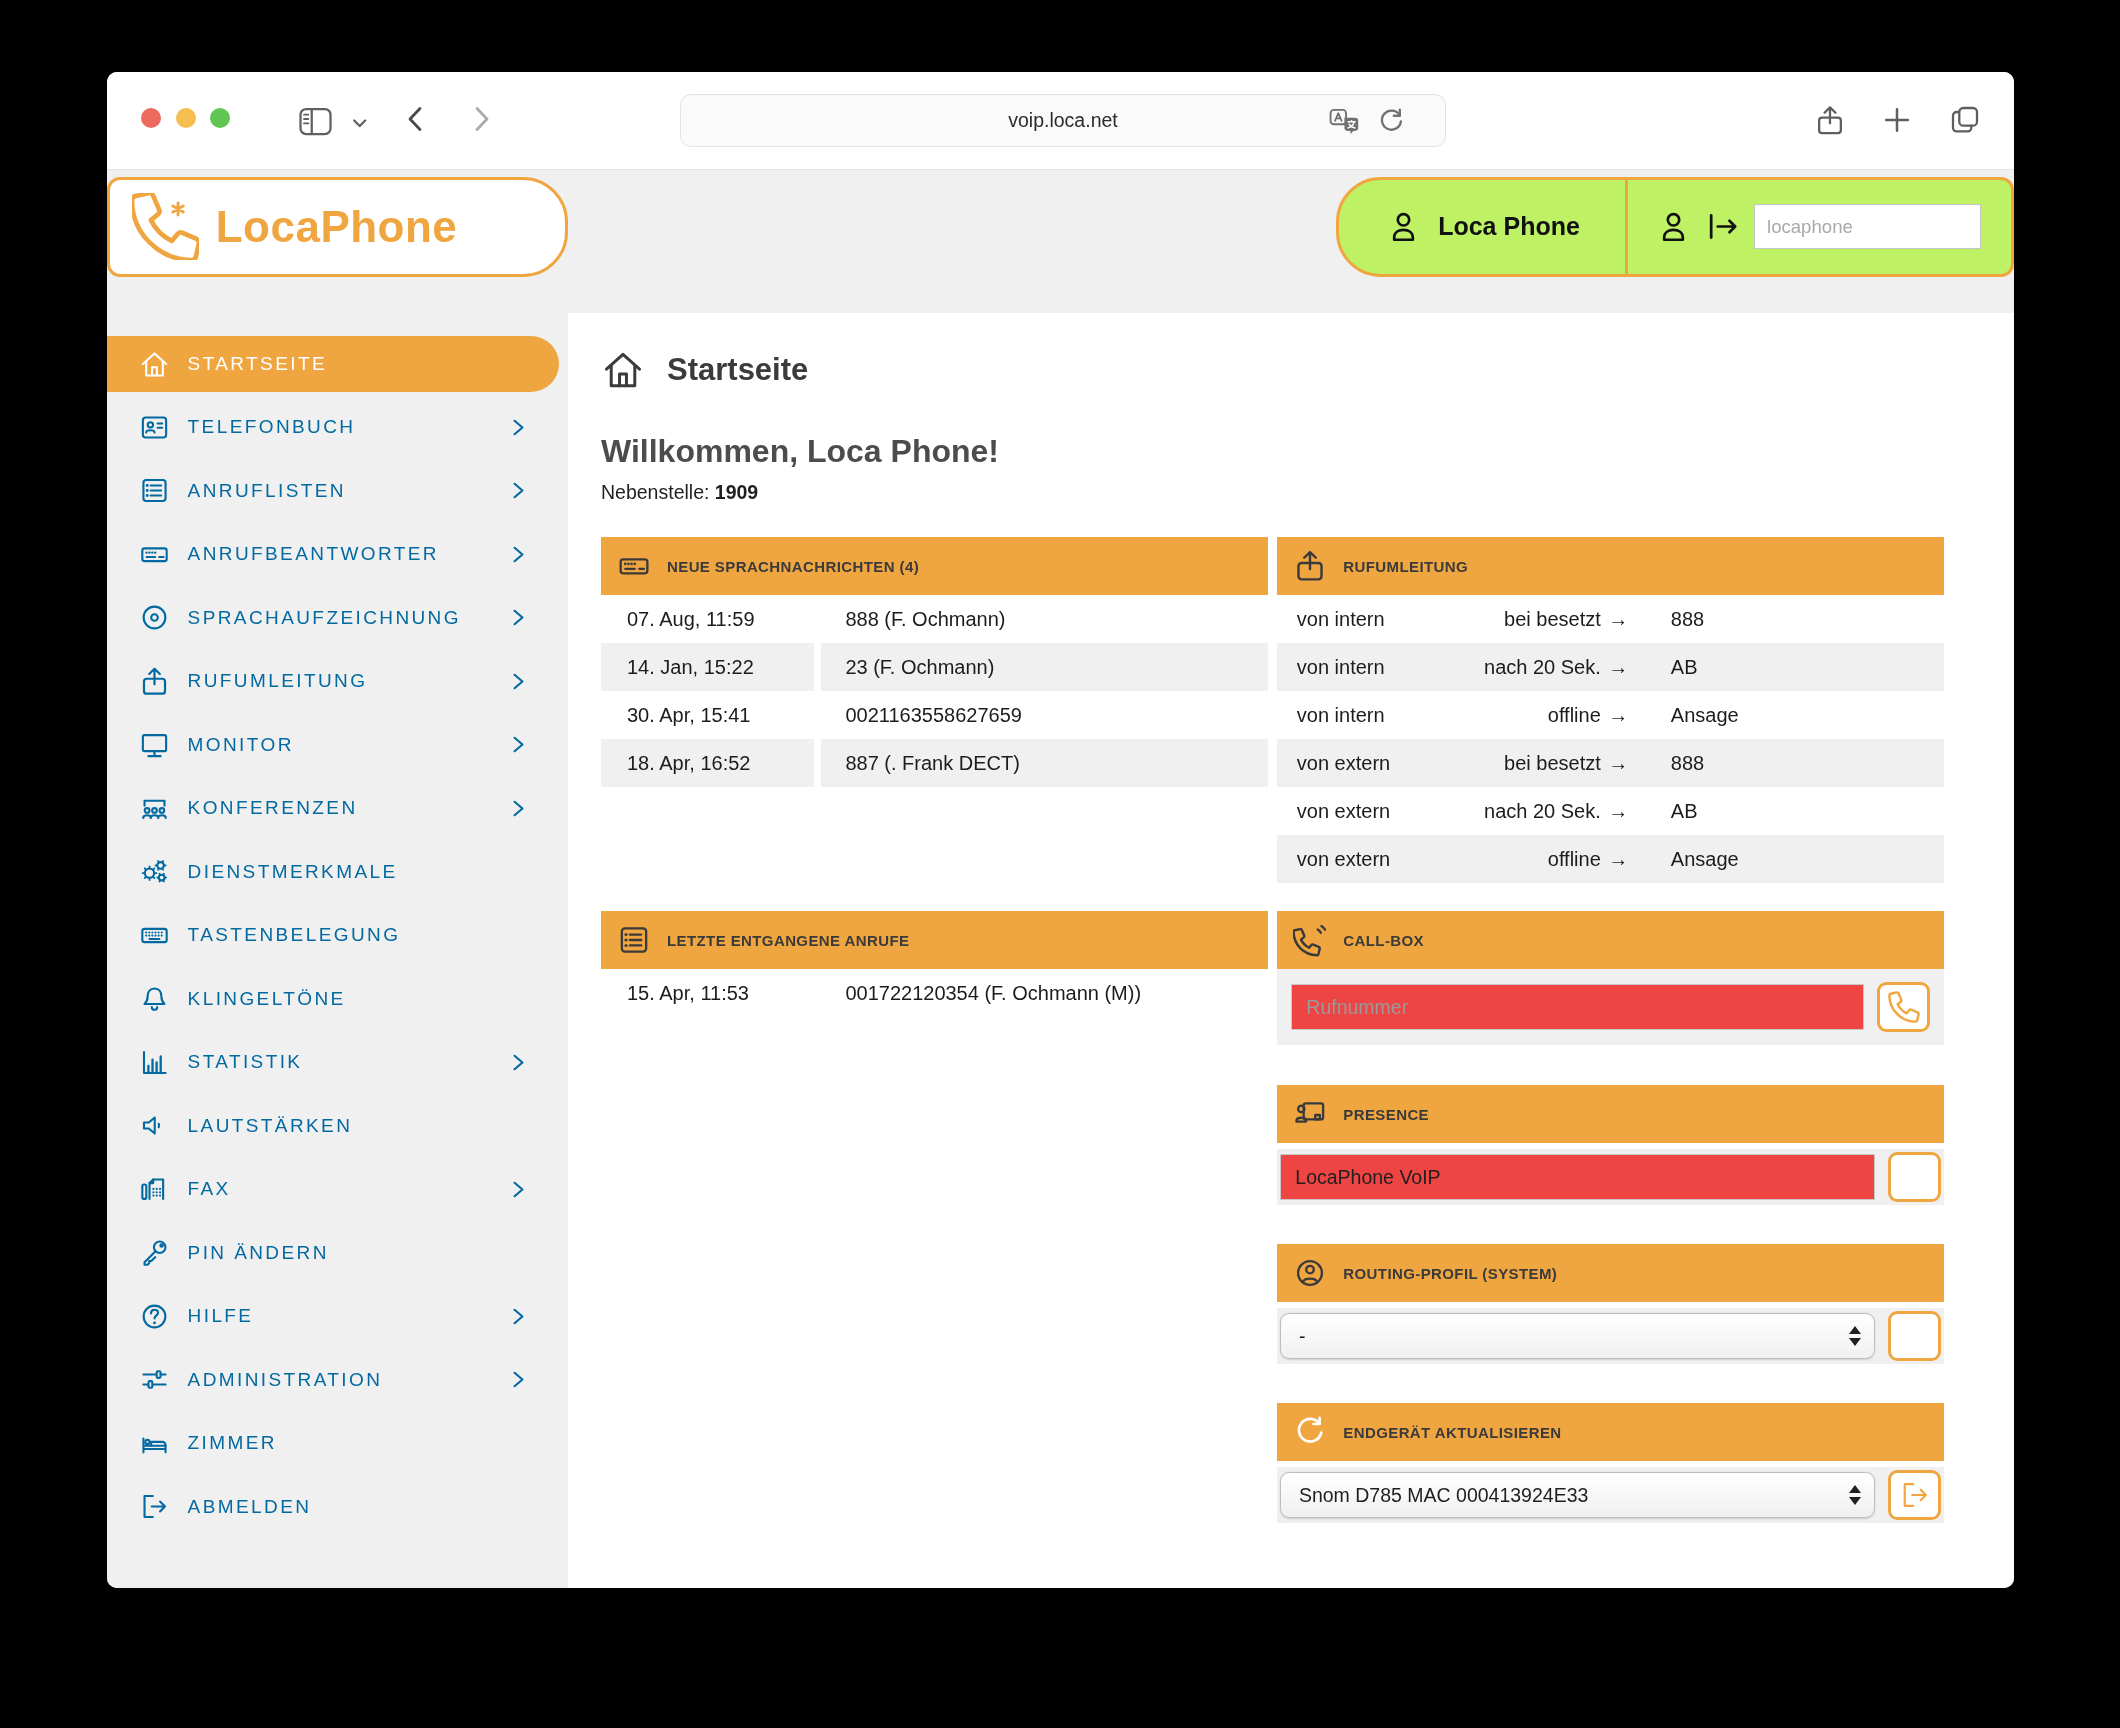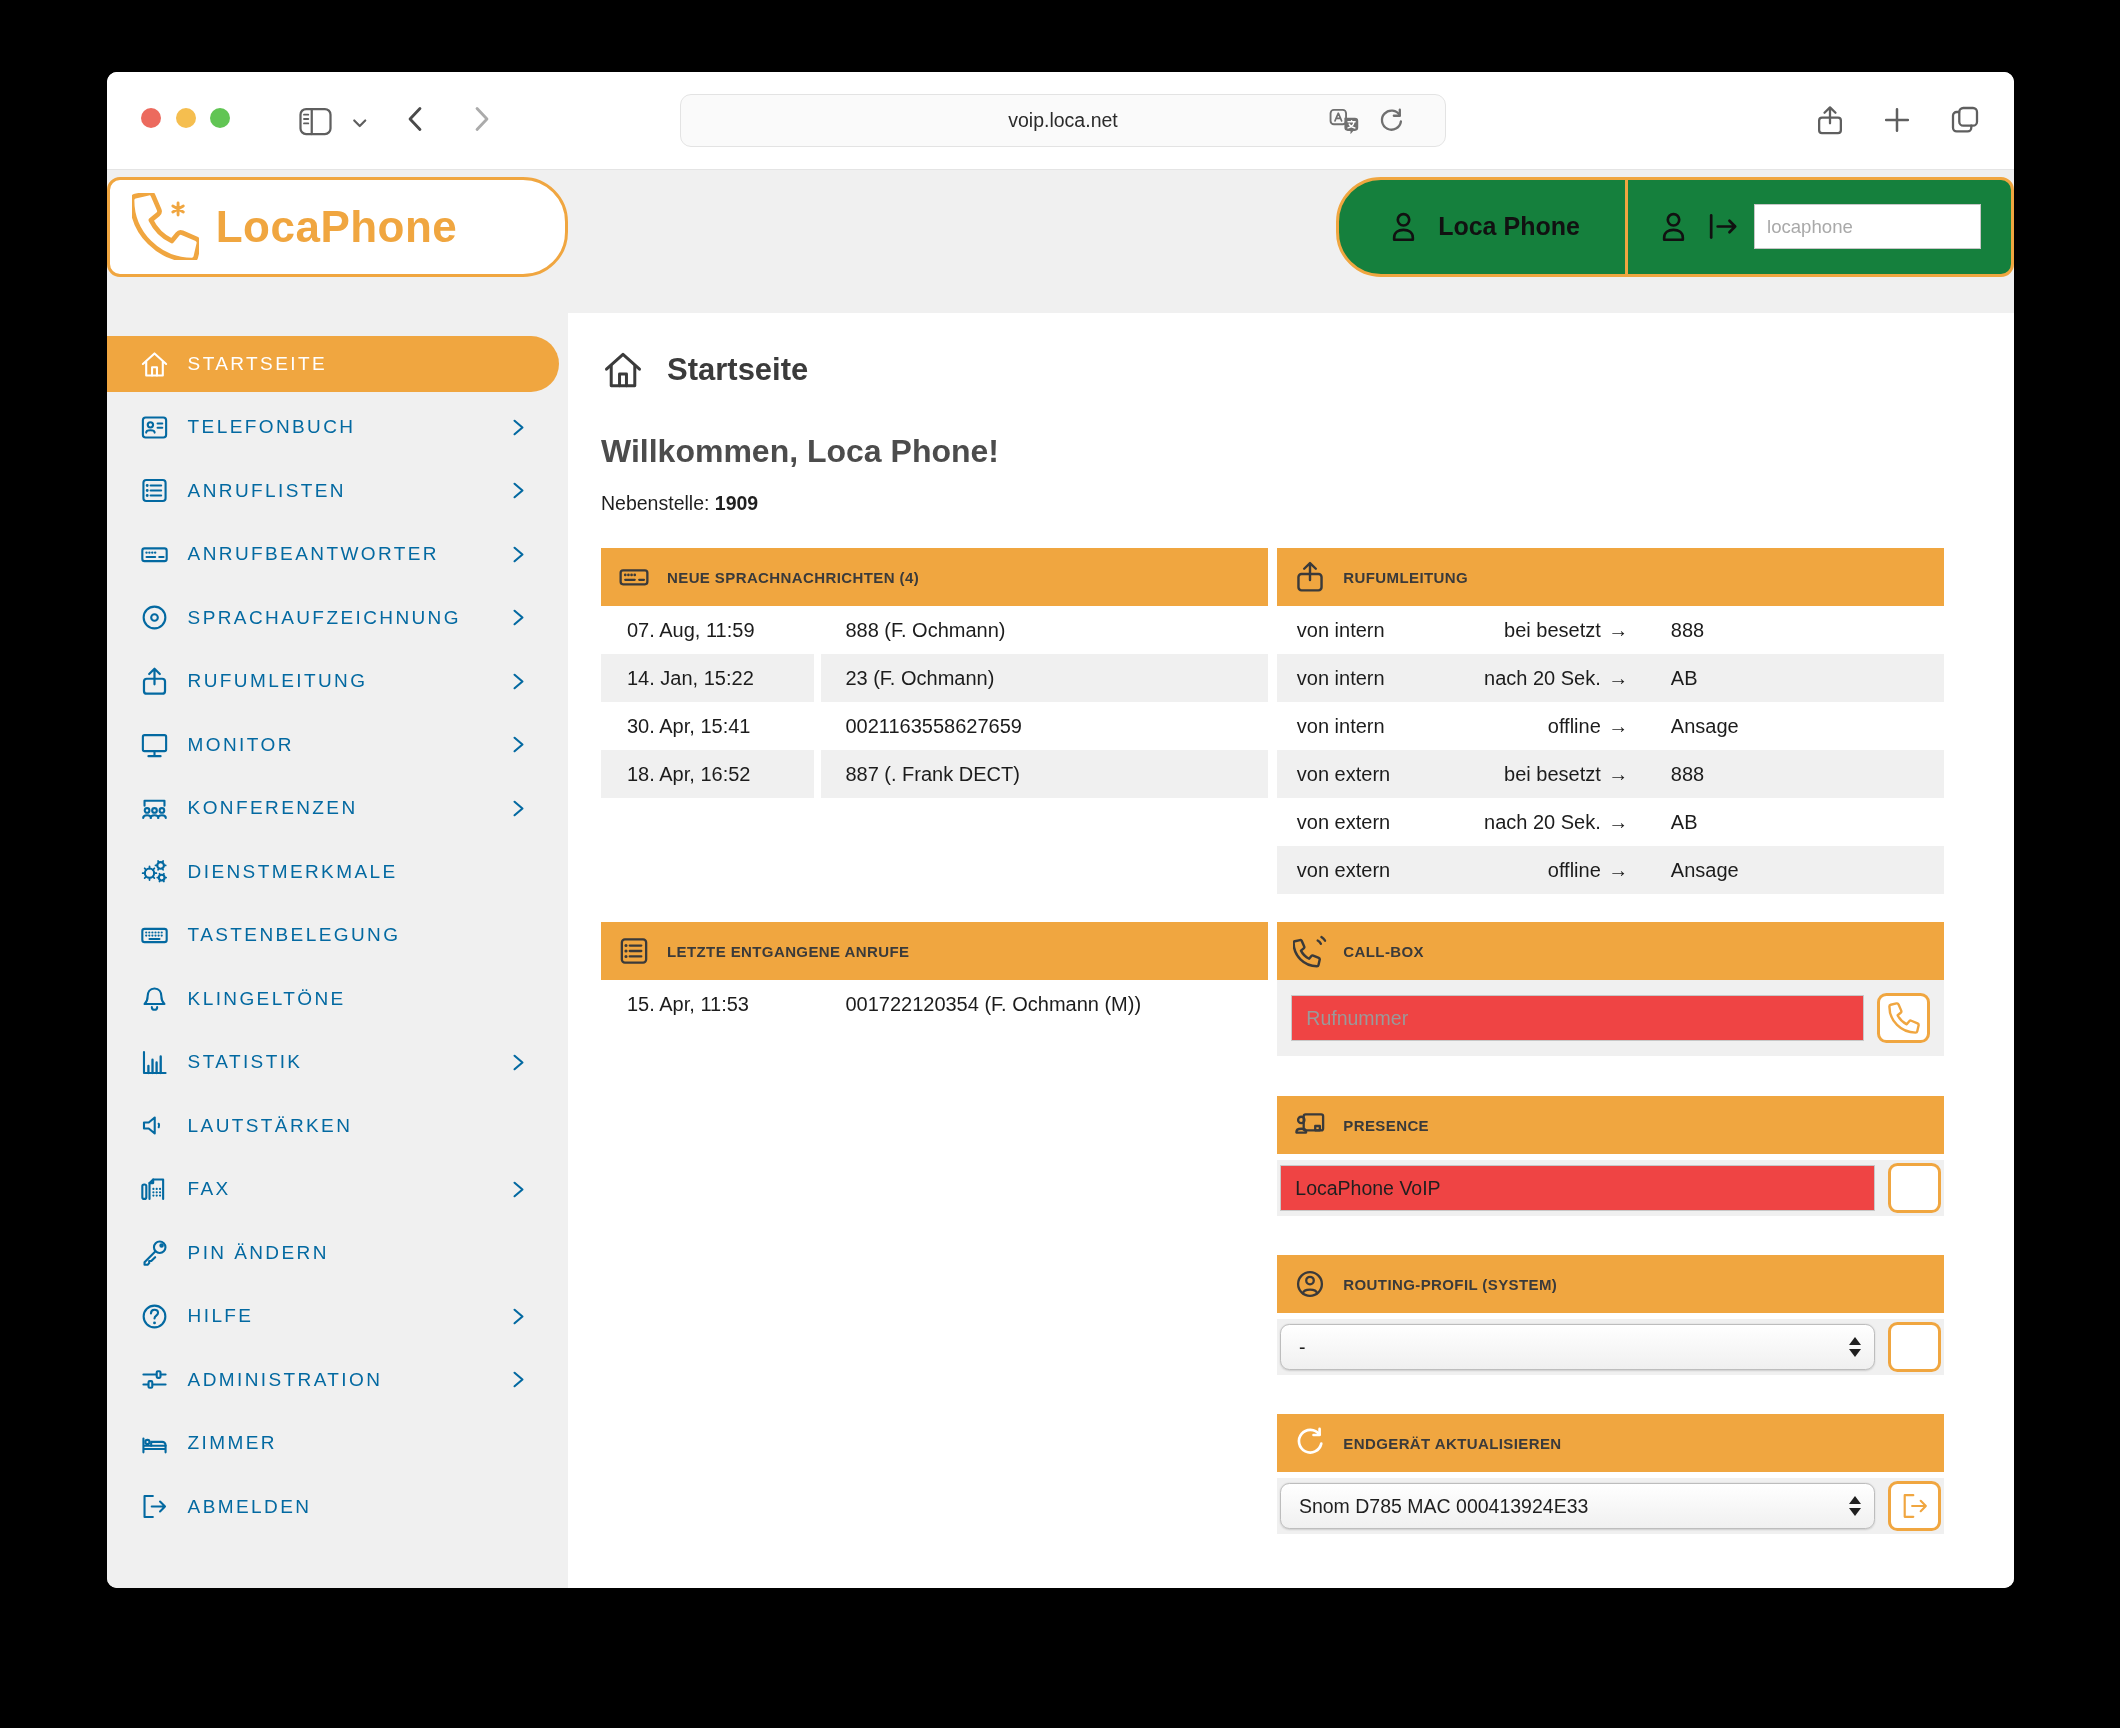--- a/index.html
+++ b/index.html
@@ -35,21 +35,21 @@
   
   .band{height:143px;flex:none;background:var(--gray);position:relative;}
   .logo-box{
     position:absolute;left:0;top:6.5px;width:461px;height:100px;background:#fff;
     border:3.7px solid var(--orange);border-radius:13px 45px 45px 13px;
     display:flex;align-items:center;padding-left:22px;gap:16.7px;
   }
   .logo-phone{width:67px;height:67px;color:var(--orange);}
   .logo-text{color:var(--orange);font-size:44px;font-weight:700;letter-spacing:0.5px;}
   .login-box{
-    position:absolute;right:0;top:6.5px;width:678px;height:100px;background:#15803d;
+    position:absolute;right:0;top:6.5px;width:678px;height:100px;background:#bef264;
     border:3.7px solid var(--orange);border-radius:45px 13px 13px 45px;display:flex;
   }
   .login-cell1{width:289px;flex:none;display:flex;align-items:center;justify-content:center;gap:15px;border-right:3.7px solid var(--orange);}
   .login-cell1 .p-ic{width:39px;height:39px;color:#111;}
   .login-name{font-size:25px;font-weight:700;color:#111;}
   .login-cell2{flex:1;display:flex;align-items:center;gap:12px;padding-left:26px;}
   .login-cell2 .p-ic{width:39px;height:39px;color:#111;}
   .login-cell2 .la-ic{width:37px;height:35px;color:#111;}
   .login-input{width:227px;height:45px;border:1.9px solid #C6C6C6;background:#fff;font-size:18.6px;padding:0 12px;color:#333;font-family:inherit;}
   .login-input::placeholder{color:#A9A9A9;}
@@ -60,21 +60,21 @@
   .sb-item{height:44px;display:flex;align-items:center;margin:0 9.3px 19.5px 0;padding-left:32px;cursor:pointer;color:#0369a1;}
   .sb-item .ic{width:31px;height:31px;flex:none;}
   .sb-item .lbl{margin-left:17.6px;font-size:19px;letter-spacing:2.4px;font-weight:500;white-space:nowrap;}
   .sb-item .chev{margin-left:auto;margin-right:33px;width:15px;height:23px;flex:none;}
   .sb-item.active{background:var(--orange);color:#fff;height:56px;border-radius:0 32px 32px 0;margin-bottom:13px;}
   .main{flex:1;background:#fff;padding:35px 0 0 33px;}
   .title-row{display:flex;align-items:center;gap:22px;}
   .title-row .ic{width:44px;height:44px;color:#3B3B3B;}
   .page-title{font-size:31px;color:#3B3B3B;font-weight:700;}
   .welcome{font-size:32px;font-weight:700;color:#4C4C4C;margin-top:41px;}
-  .ext{font-size:19.5px;color:#1F1F1F;margin-top:22px;}
+  .ext{font-size:19.5px;color:#1F1F1F;margin-top:11px;}
   .ext b{font-weight:700;}
   .cols{display:flex;gap:9.3px;margin-top:33px;}
   .col{width:667px;flex:none;}
   .panel-h{height:58px;background:var(--orange);display:flex;align-items:center;padding-left:16px;gap:16px;}
   .panel-h .ic{width:34px;height:34px;flex:none;color:var(--dark);}
   .panel-h.white-ic .ic{color:#fff;}
   .panel-h .t{font-size:15px;font-weight:700;color:var(--dark);letter-spacing:0.4px;white-space:nowrap;}
   .vm-row{display:flex;height:48px;font-size:20px;color:var(--rowtext);cursor:pointer;}
   .vm-row .c1{width:213px;flex:none;display:flex;align-items:center;padding-left:26px;}
   .vm-row .gap{width:7.4px;flex:none;}

